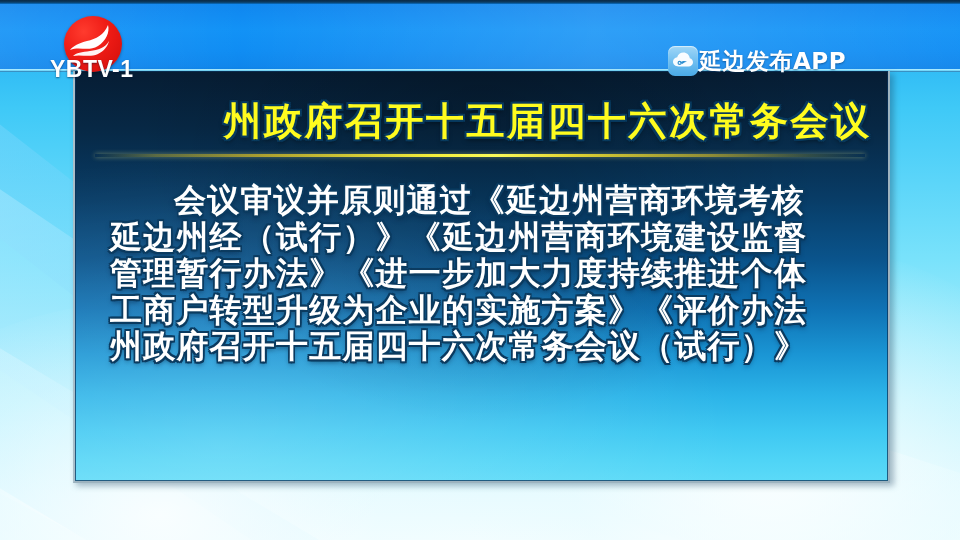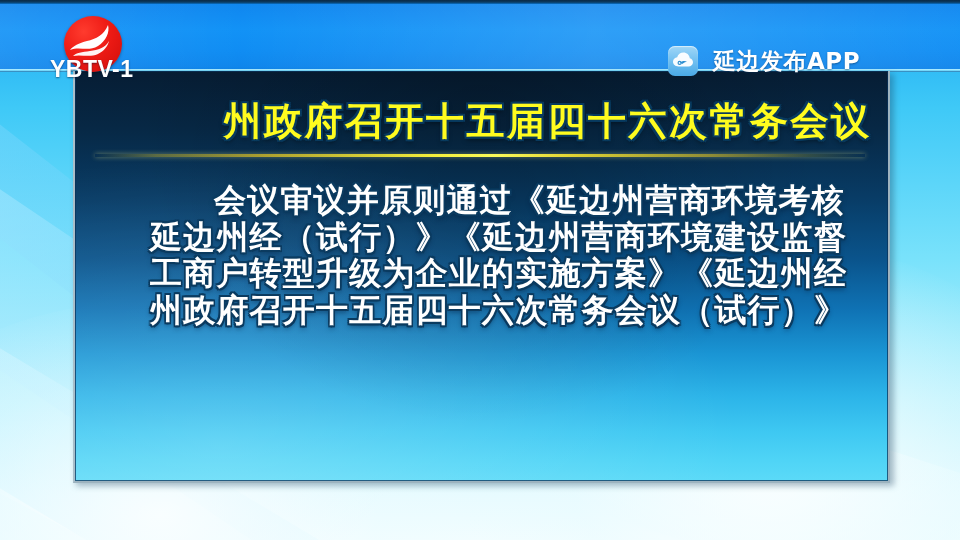--- a/index.html
+++ b/index.html
@@ -68,21 +68,21 @@
   .logo-ball{position:absolute;left:14px;top:0px;width:58px;height:56px;border-radius:50%;
     background:radial-gradient(circle at 34% 28%,#ff3b2e 0%,#ee1b15 45%,#cf0d0a 100%);
     box-shadow:0 1px 3px rgba(0,0,0,.35);}
   .logo-ball svg{position:absolute;left:0;top:0;}
   .logo-text{position:absolute;left:0px;top:40px;width:120px;
     font-family:"Liberation Sans","DejaVu Sans",sans-serif;
     font-weight:700;font-size:23px;letter-spacing:.5px;color:#ffffff;
     text-shadow:0 1px 2px rgba(0,20,50,.55);white-space:nowrap;}
 
   
-  .wm{position:absolute;left:668px;top:44px;height:34px;display:flex;align-items:center;gap:15px;}
+  .wm{position:absolute;left:668px;top:44px;height:34px;display:flex;align-items:center;gap:1px;}
   .wm-ico{width:30px;height:30px;border-radius:7px;flex:0 0 auto;
     background:linear-gradient(180deg,#9fd6f7 0%,#6cbdf0 55%,#4aa9e6 100%);
     box-shadow:inset 0 1px 1px rgba(255,255,255,.6);position:relative;}
   .wm-ico svg{position:absolute;left:3px;top:4px;}
   .wm-txt{font-family:"DejaVu Sans","Liberation Sans",sans-serif;font-weight:700;font-size:23px;
     color:#ffffff;letter-spacing:.5px;white-space:nowrap;
     text-shadow:0 1px 2px rgba(0,40,80,.5);}
 
   
   .headline{position:absolute;left:73px;top:96px;width:949px;text-align:center;
@@ -110,21 +110,21 @@
   
   .body{position:absolute;left:110px;top:182px;width:745px;
     font-family:"DejaVu Sans","Liberation Sans",sans-serif;
     font-weight:700;font-size:32px;line-height:36.5px;letter-spacing:1.2px;
     color:#ffffff;text-align:justify;white-space:nowrap;
     text-shadow:
       -1.6px 0 0 #0b3b60, 1.6px 0 0 #0b3b60, 0 -1.6px 0 #0b3b60, 0 1.6px 0 #0b3b60,
       -1.6px -1.6px 0 #0b3b60, 1.6px -1.6px 0 #0b3b60,
       -1.6px 1.6px 0 #0b3b60, 1.6px 1.6px 0 #0b3b60,
       0 3px 5px rgba(0,25,55,.6);}
-  .body .ln{display:block;height:36.5px;margin-left:40px;}
+  .body .ln{display:block;height:36.5px;}
   .body .ln.first{text-indent:64px;}
 </style>
 </head>
 <body>
 
 <div id="stage">
 
   <div class="bg-base"></div>
   <div class="rays">
     <div class="ray r4"></div>
@@ -146,21 +146,22 @@
     <div class="panel-tex"></div>
   </div>
   <div class="panel-inner-edge"></div>
 
   <div class="headline">州政府召开十五届四十六次常务会议</div>
   <div class="divider"></div>
 
   <div class="body">
     <span class="ln first">会议审议并原则通过《延边州营商环境考核</span>
     <span class="ln">延边州经（试行）》《延边州营商环境建设监督</span>
-    <span class="ln">工商户转型升级为企业的实施方案》《延边州经</span>
+    <span class="ln">管理暂行办法》《进一步加大力度持续推进个体</span>
+    <span class="ln">工商户转型升级为企业的实施方案》《评价办法</span>
     <span class="ln">州政府召开十五届四十六次常务会议（试行）》</span>
   </div>
 
   <div class="logo-wrap">
     <div class="logo-ball">
       <svg width="58" height="56" viewBox="0 0 58 56" aria-hidden="true">
         <path d="M6 34 C16 30 24 36 34 30 C42 25 46 16 44 9 C40 19 32 23 23 25 C15 27 9 30 6 34 Z" fill="#ffffff"></path>
         <path d="M9 40 C18 38 25 42 34 38 C40 35 44 30 45 25 C41 32 34 34 26 35 C18 36 12 37 9 40 Z" fill="#ffffff" opacity="0.95"></path>
       </svg>
     </div>

